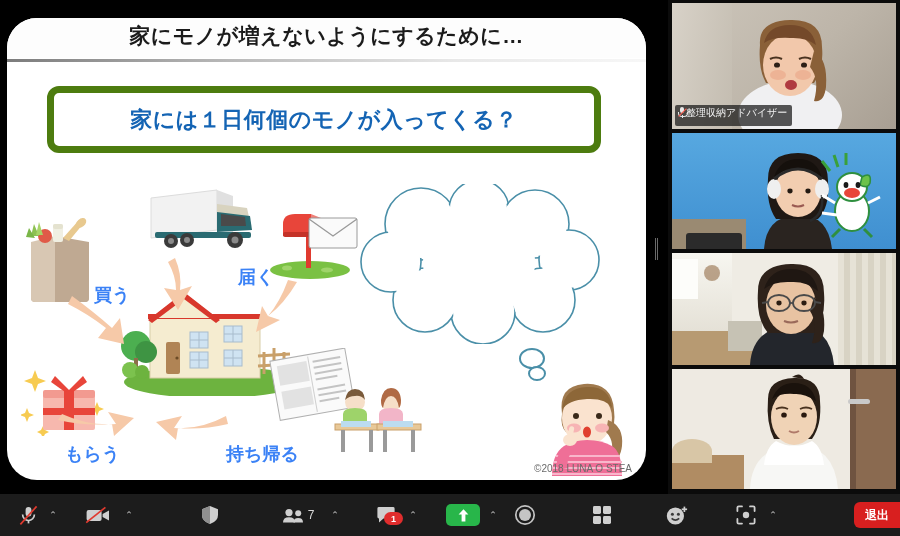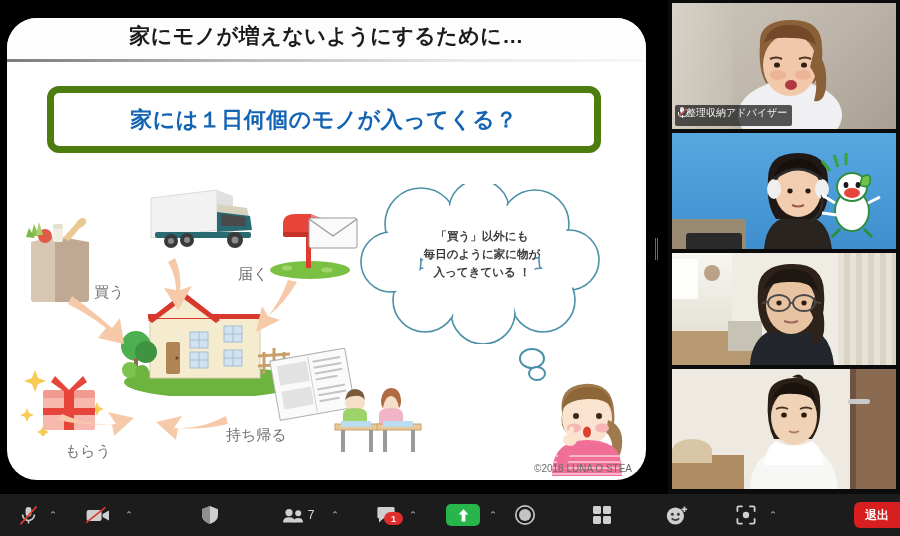--- a/index.html
+++ b/index.html
@@ -42,21 +42,21 @@
   .bubble svg{position:absolute;left:0;top:0;}
   .bubble-text{
     position:absolute;left:0;top:44px;width:246px;text-align:center;
     font-size:11.5px;font-weight:700;color:#3a3a3a;line-height:1.55;
   }
   .tail{position:absolute;border:2px solid #4a8fa8;border-radius:50%;background:#fff;}
   .tail.t1{left:512px;top:330px;width:22px;height:17px;}
   .tail.t2{left:521px;top:348px;width:14px;height:11px;}
 
   
-  .dlabel{position:absolute;font-size:15px;font-weight:400;color:#737373;white-space:nowrap;}
+  .dlabel{position:absolute;font-size:18px;font-weight:700;color:#3b82f6;white-space:nowrap;}
 
   .copyright{
     position:absolute;right:14px;bottom:6px;
     font-size:10px;color:#6b6b6b;white-space:nowrap;
   }
 
   
   .divider{position:absolute;left:655px;top:238px;width:4px;height:22px;}
   .divider i{display:block;float:left;width:1px;height:22px;background:#6a6a6a;margin-right:1px;}
 
@@ -236,21 +236,21 @@
         <path d="M60 34 Q60 28 72 28 Q84 28 84 34 L84 44 L60 44 Z" fill="#f2b5c8"></path>
         <rect x="16" y="44" width="44" height="6" fill="#e8c898" stroke="#c9a06a"></rect>
         <rect x="58" y="44" width="44" height="6" fill="#e8c898" stroke="#c9a06a"></rect>
         <rect x="22" y="41" width="30" height="6" fill="#bcdcf0"></rect>
         <rect x="64" y="41" width="30" height="6" fill="#bcdcf0"></rect>
         <rect x="22" y="50" width="4" height="22" fill="#9a9a9a"></rect>
           <rect x="50" y="50" width="4" height="22" fill="#9a9a9a"></rect>
         <rect x="64" y="50" width="4" height="22" fill="#9a9a9a"></rect>
           <rect x="92" y="50" width="4" height="22" fill="#9a9a9a"></rect>
       </svg>
-      <div class="dlabel" style="left:219px;top:408px;text-align:center;">持ち帰る</div>
+      <div class="dlabel" style="left:219px;top:424px;text-align:center;">持ち帰る</div>
 
       <svg style="position:absolute;left:5px;top:168px;" width="600" height="300" fill="#f6c9a8">
         <path d="M60 110 Q82 126 100 142 L108 132 L112 158 L86 152 L94 142 Q76 128 56 118 Z"></path>
         <path d="M163 72 Q170 88 168 104 L180 100 L166 124 L152 102 L164 104 Q164 90 156 76 Z"></path>
         <path d="M285 96 Q272 118 256 130 L268 134 L244 146 L250 120 L256 130 Q268 116 276 94 Z"></path>
         <path d="M50 228 Q76 240 104 238 L96 226 L122 232 L102 250 L100 238 Q72 240 46 234 Z"></path>
         <path d="M250 230 Q224 244 198 242 L206 230 L180 236 L200 254 L202 242 Q226 244 252 238 Z" transform="translate(-36,0)"></path>
       </svg>
 
       <div class="bubble">
@@ -269,25 +269,20 @@
               <circle cx="120" cy="26" r="28"></circle>
             <circle cx="176" cy="40" r="32"></circle>
               <circle cx="210" cy="76" r="28"></circle>
             <circle cx="184" cy="116" r="30"></circle>
               <circle cx="124" cy="128" r="30"></circle>
             <circle cx="66" cy="116" r="30"></circle>
               <circle cx="32" cy="78" r="28"></circle>
             <circle cx="120" cy="78" r="56"></circle>
           </g>
         </svg>
-        <div class="bubble-text">
-          <div>「買う」以外にも</div>
-          <div>毎日のように家に物が</div>
-          <div>入ってきている ！</div>
-        </div>
       </div>
       <div class="tail t1"></div>
       <div class="tail t2"></div>
 
       <svg style="position:absolute;left:533px;top:352px;" width="96" height="108">
         <path d="M22 44 Q18 16 44 14 Q72 12 74 40 Q76 56 70 62 L26 62 Q20 56 22 44 Z" fill="#a07a4e"></path>
         <ellipse cx="47" cy="48" rx="25" ry="27" fill="#fae3cf"></ellipse>
         <path d="M22 40 Q24 18 47 17 Q70 16 72 38 Q66 28 47 29 Q28 30 22 40 Z" fill="#8d6738"></path>
         <path d="M68 50 Q84 56 82 76 Q80 92 70 90 Q76 72 66 62 Z" fill="#a07a4e"></path>
         <ellipse cx="34" cy="58" rx="7" ry="4.5" fill="#f7b4b4"></ellipse>

